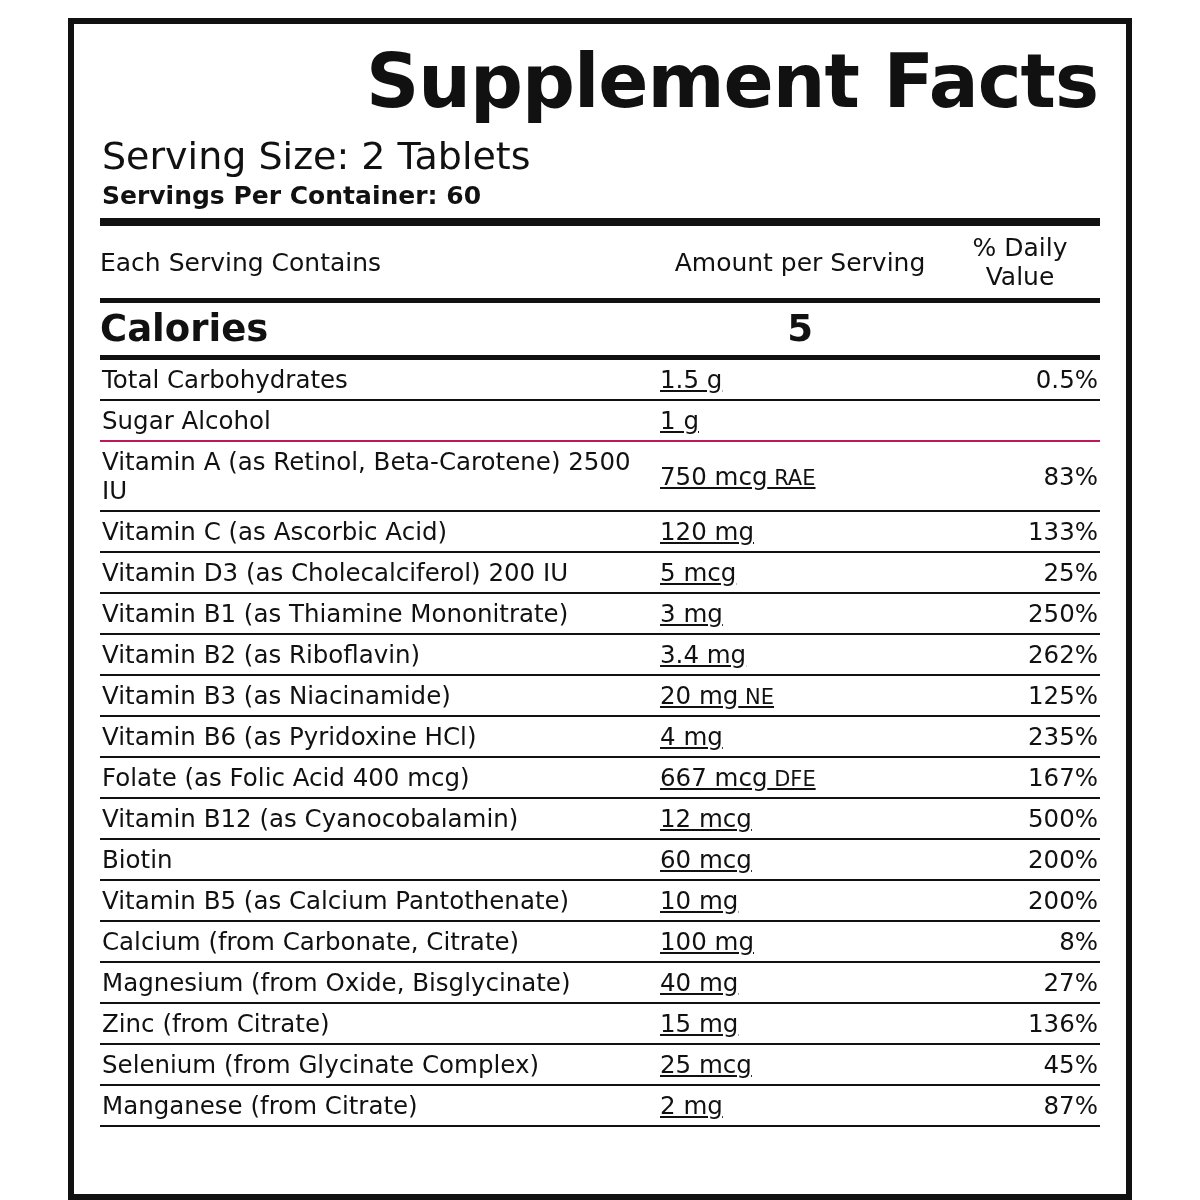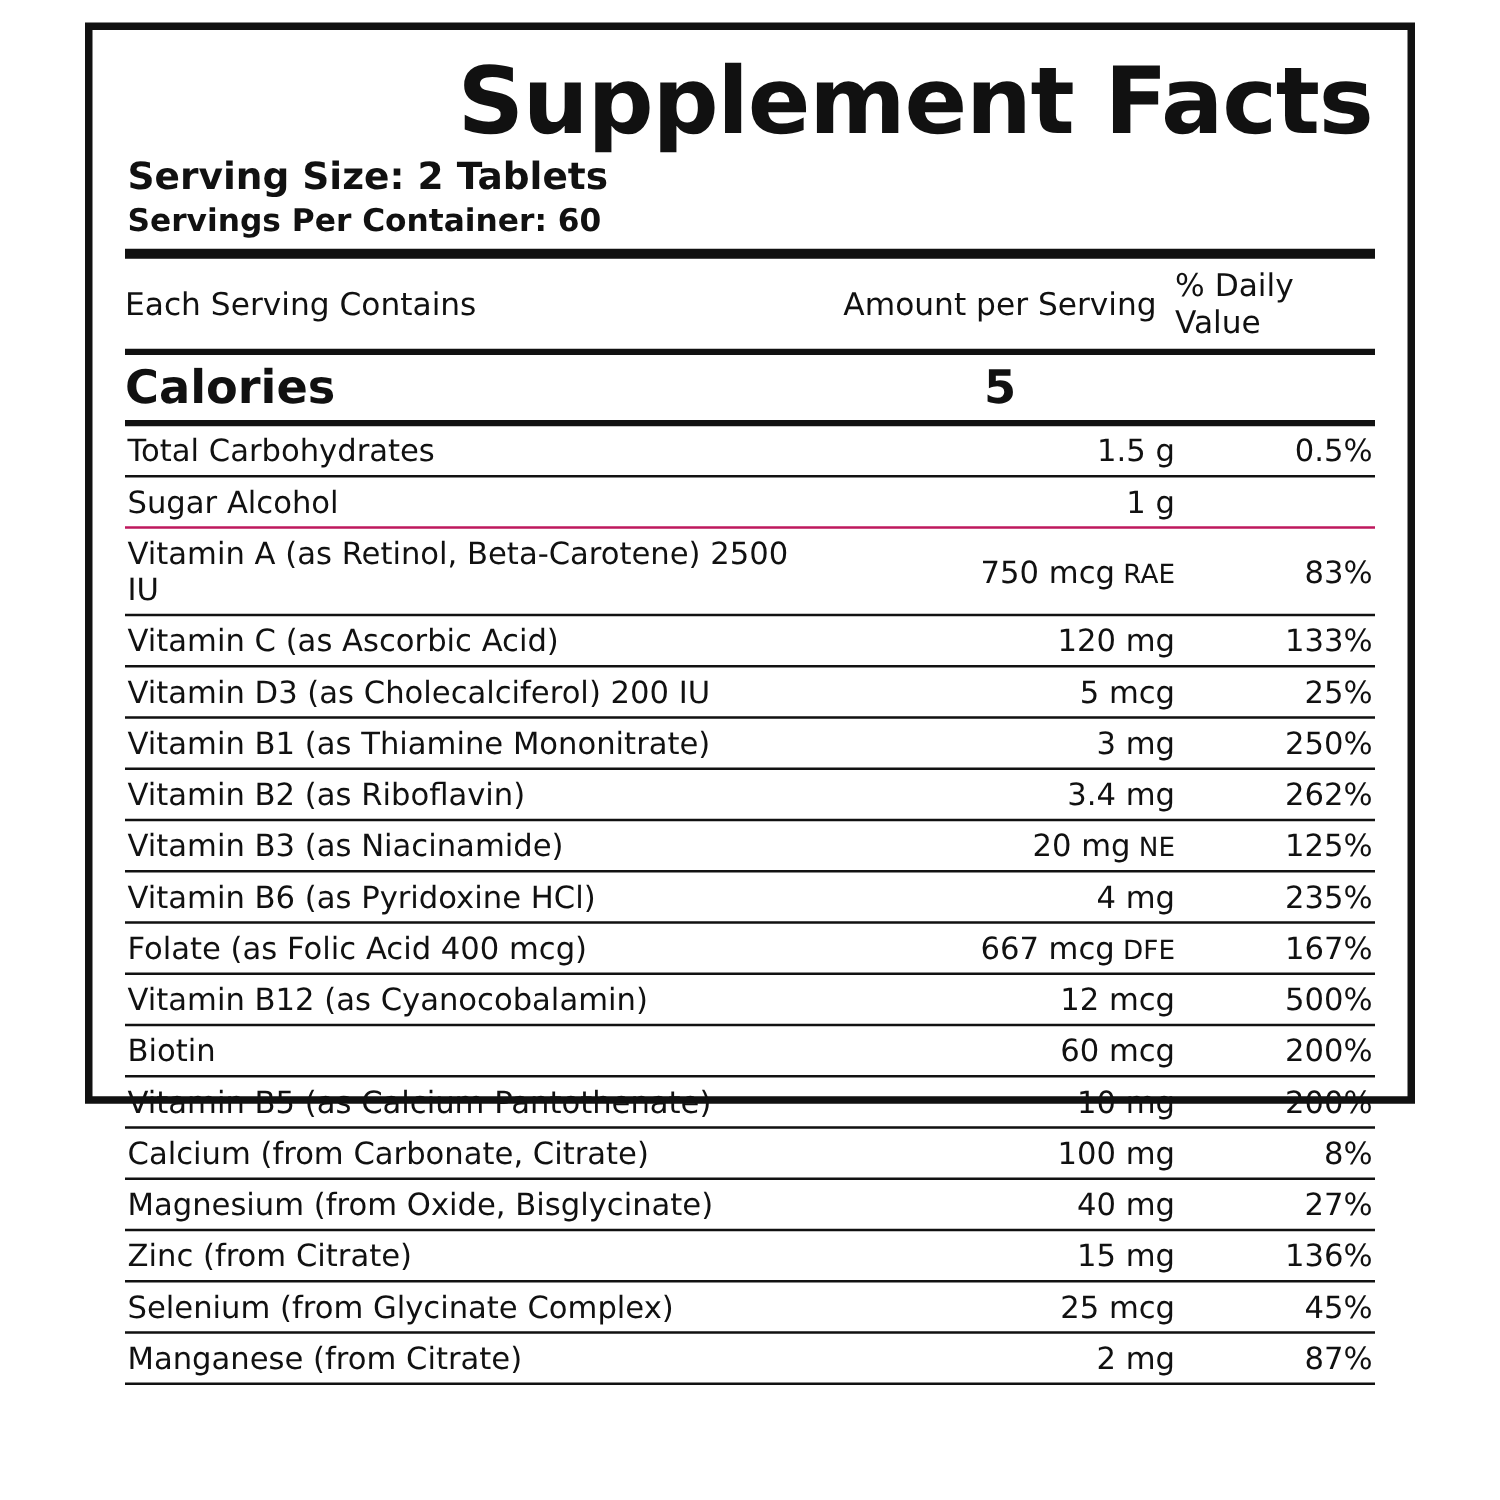--- a/index.html
+++ b/index.html
@@ -12,44 +12,44 @@
     height: 1200px;
     font-family: "DejaVu Sans", "Liberation Sans", sans-serif;
     color: #111111;
     -webkit-font-smoothing: antialiased;
   }
   .panel {
     position: absolute;
     left: 68px;
     top: 18px;
     width: 1064px;
-    height: 865px;
+    height: 1182px;
     border: 6px solid #111111;
     box-sizing: border-box;
     background: #ffffff;
   }
   .inner {
     position: absolute;
     left: 26px;
     top: 8px;
     width: 1000px;
   }
   .title {
     font-size: 74px;
     line-height: 1.0;
     font-weight: 700;
     letter-spacing: -1px;
     text-align: right;
     margin: 12px 2px 2px 0;
     white-space: nowrap;
   }
   .serving-size {
-    font-size: 30px;
-    font-weight: 700;
-    margin: 6px 0 0 2px;
+    font-size: 38px;
+    font-weight: 400;
+    margin: 16px 0 0 2px;
   }
   .servings-per {
     font-size: 25px;
     font-weight: 700;
     margin: 3px 0 0 2px;
   }
   .rule-thick {
     border-top: 8px solid #111111;
     margin: 8px 0 0 0;
   }
@@ -66,38 +66,38 @@
   col.c-amt  { width: 28%; }
   col.c-dv   { width: 16%; }
 
   .hdr td {
     font-size: 25px;
     font-weight: 400;
     padding: 7px 0 7px 0;
     margin-top: 12px;
   }
   .hdr .amt, .hdr .dv { text-align: center; }
-  .hdr .dv { text-align: left; }
+  .hdr .dv { text-align: center; }
 
   .cal td {
     font-size: 37px;
     font-weight: 700;
     padding: 4px 0 5px 0;
   }
   .cal .amt { text-align: center; font-weight: 700; }
 
   tr.row td {
     font-size: 24.5px;
     font-weight: 400;
     padding: 5px 0 5px 0;
     border-bottom: 2px solid #111111;
     margin-top: 24px;
   }
   tr.row td.name { text-align: left; padding-left: 2px; }
-  tr.row td.amt  { text-align: right; }
+  tr.row td.amt  { text-align: left; text-decoration: underline; }
   tr.row td.dv   { text-align: right; padding-right: 2px; }
   tr.row.thick-bottom td { border-bottom: 2px solid #be185d; }
 
   .unit-sm { font-size: 21px; }
 </style>
 </head>
 <body>
 
 <div class="panel">
   <div class="inner">

